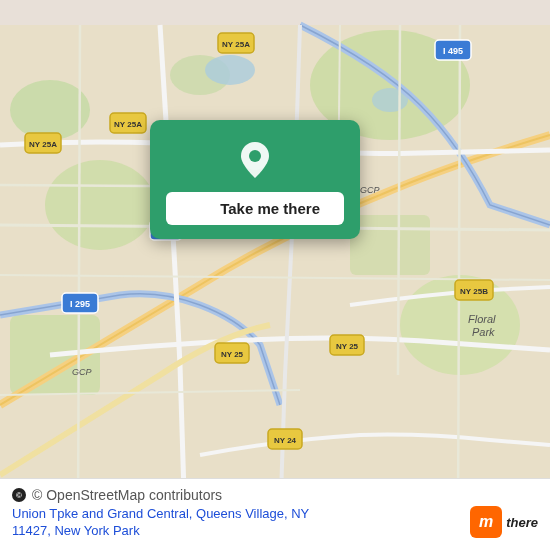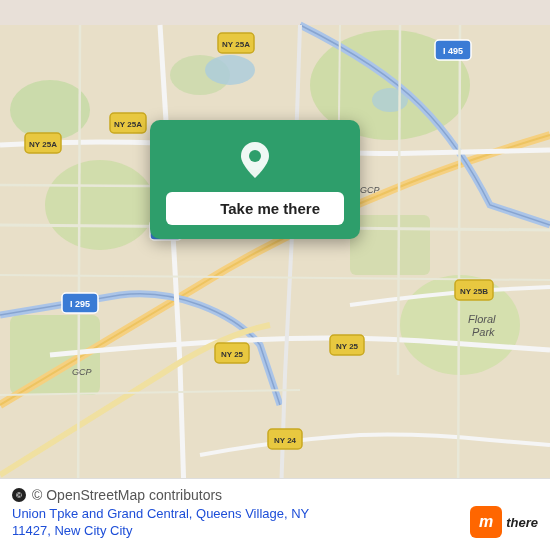--- a/index.html
+++ b/index.html
@@ -240,21 +240,21 @@
     <button class="popup-button">Take me there</button>
   </div>
 
   <div class="bottom-bar">
     <div class="bottom-bar-row1">
       <span class="osm-icon">©</span>
       <span class="openstreetmap-text">© OpenStreetMap contributors</span>
     </div>
     <div class="bottom-bar-address">
       <span>Union Tpke and Grand Central, Queens Village, NY</span><br>
-      <span>11427, New City City</span>
+      <span>11427, New York Park</span>
     </div>
 
     <div class="moovit-logo">
       <div class="moovit-m">m</div>
       <span class="moovit-text">there</span>
     </div>
   </div>
 
 </div>
 

